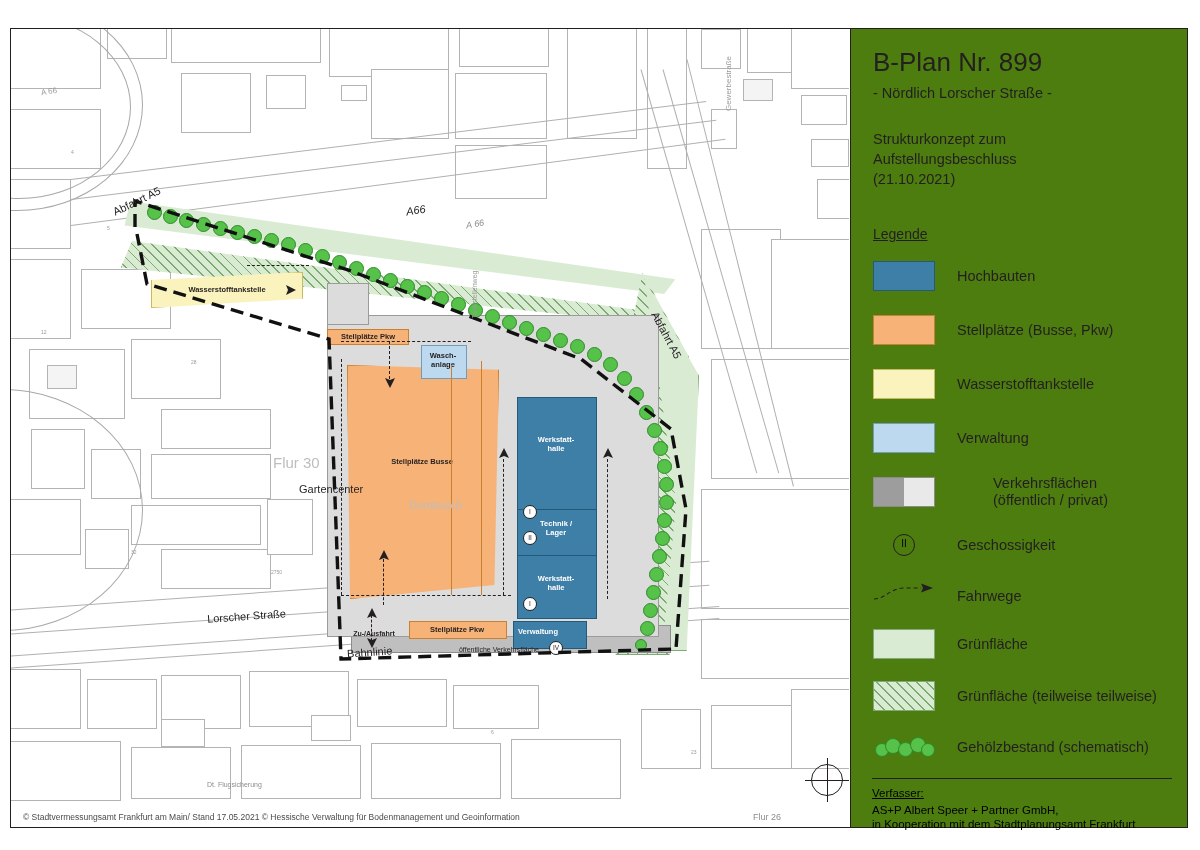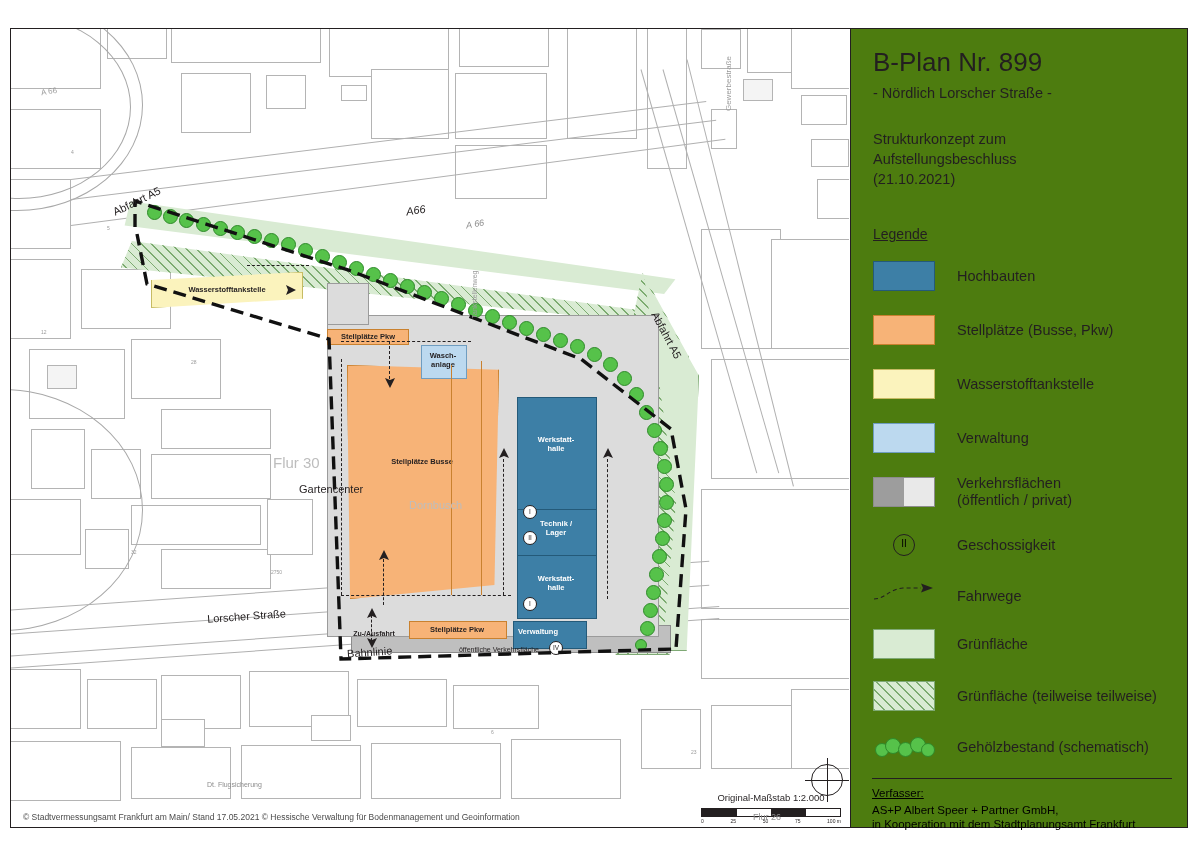--- a/index.html
+++ b/index.html
@@ -340,36 +340,20 @@
     <div class="tinytxt" style="left:30px;top:300px;">12</div>
     <div class="tinytxt" style="left:180px;top:330px;">28</div>
     <div class="tinytxt" style="left:120px;top:520px;">32</div>
     <div class="tinytxt" style="left:260px;top:540px;">2750</div>
     <div class="tinytxt" style="left:480px;top:700px;">6</div>
     <div class="tinytxt" style="left:680px;top:720px;">23</div>
     <div class="cadlbl" style="left:196px;top:752px;">Dt. Flugsicherung</div>
 
     <div class="north"></div>
 
-    <div class="scalewrap">
-      <div class="cap">Original-Maßstab 1:2.000</div>
-      <div class="scalebar">
-          <i></i>
-          <i></i>
-          <i></i>
-          <i></i>
-        </div>
-      <div class="sc-ticks">
-        <span>0</span>
-        <span>25</span>
-        <span>50</span>
-        <span>75</span>
-        <span>100 m</span>
-      </div>
-    </div>
 
     <div class="copy">© Stadtvermessungsamt Frankfurt am Main/ Stand 17.05.2021 © Hessische Verwaltung für Bodenmanagement und Geoinformation</div>
     <div class="flur26">Flur 26</div>
   </div>
 
   <div class="legend-pane">
 
     <div class="lg-title">B-Plan Nr. 899</div>
     <div class="lg-sub">- Nördlich Lorscher Straße -</div>
     <div class="lg-block" style="white-space:pre-line;">Strukturkonzept zum
@@ -395,21 +379,21 @@
     <div class="lg-row" style="top:394px;">
       <span class="sw" style="background:#bcd9ef;border:1px solid #6f9dc0;"></span>
       <span class="lg-txt">Verwaltung</span>
     </div>
 
     <div class="lg-row" style="top:446px;">
       <span class="sw split" style="border:1px solid #8c8c8c;">
         <i style="background:#9d9d9d;"></i>
           <i style="background:#e9e9e9;"></i>
       </span>
-      <span class="lg-txt" style="white-space:pre-line;">Verkehrsflächen
+      <span class="lg-txt" style="white-space:pre-line;margin-left:36px;">Verkehrsflächen
 (öffentlich / privat)</span>
     </div>
 
     <div class="lg-row" style="top:505px;">
       <span class="sw-circ">
         <span class="c">II</span>
       </span>
       <span class="lg-txt">Geschossigkeit</span>
     </div>
 

